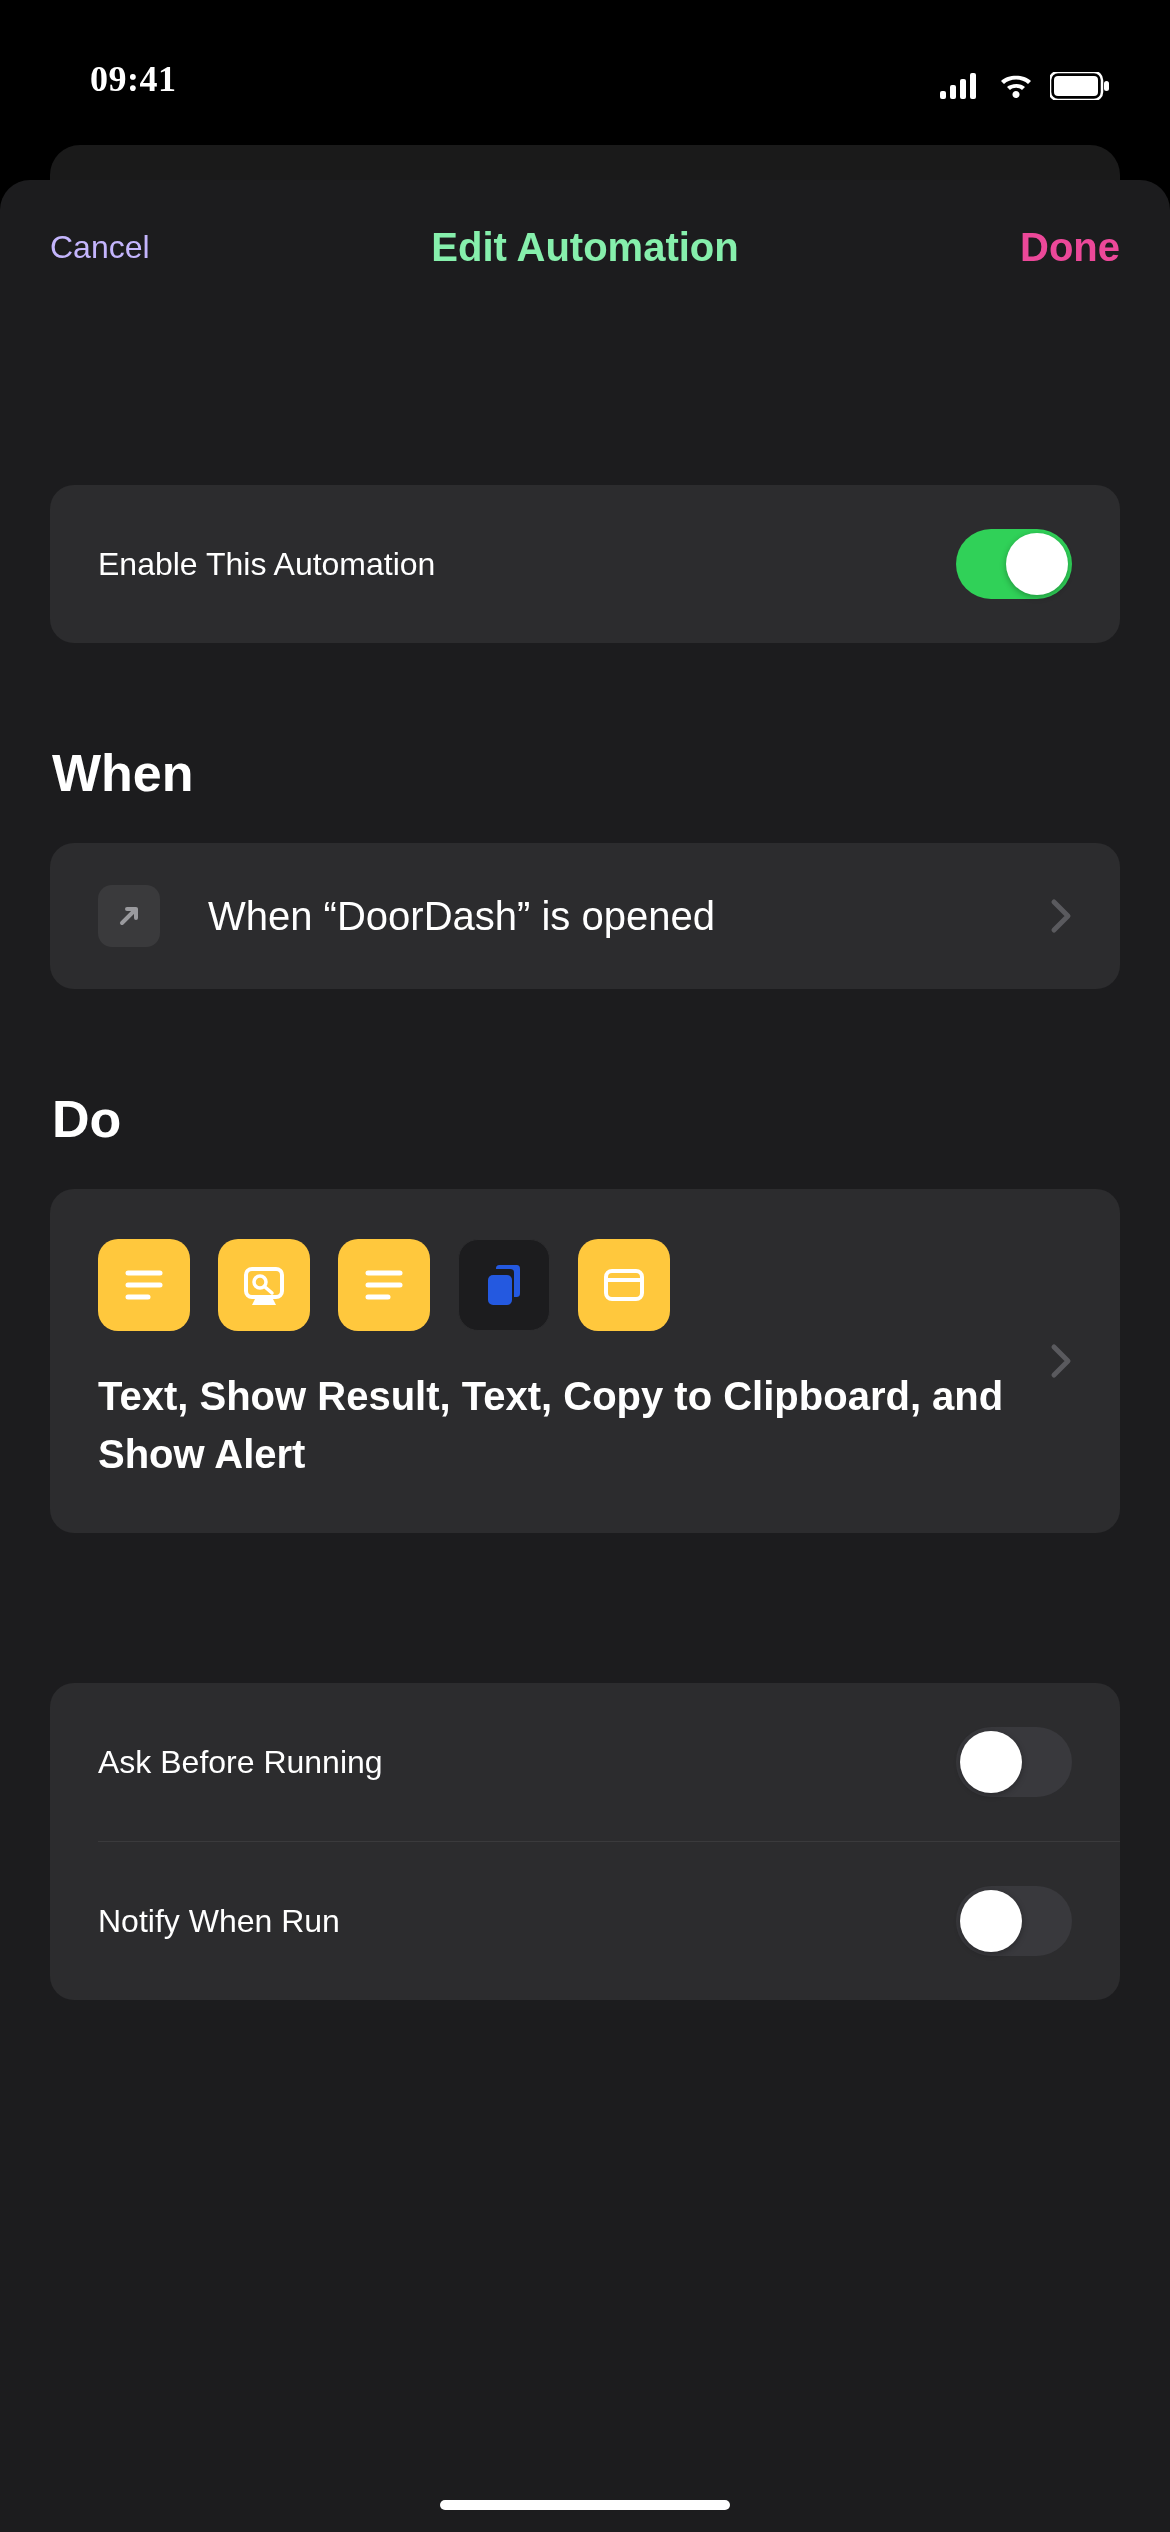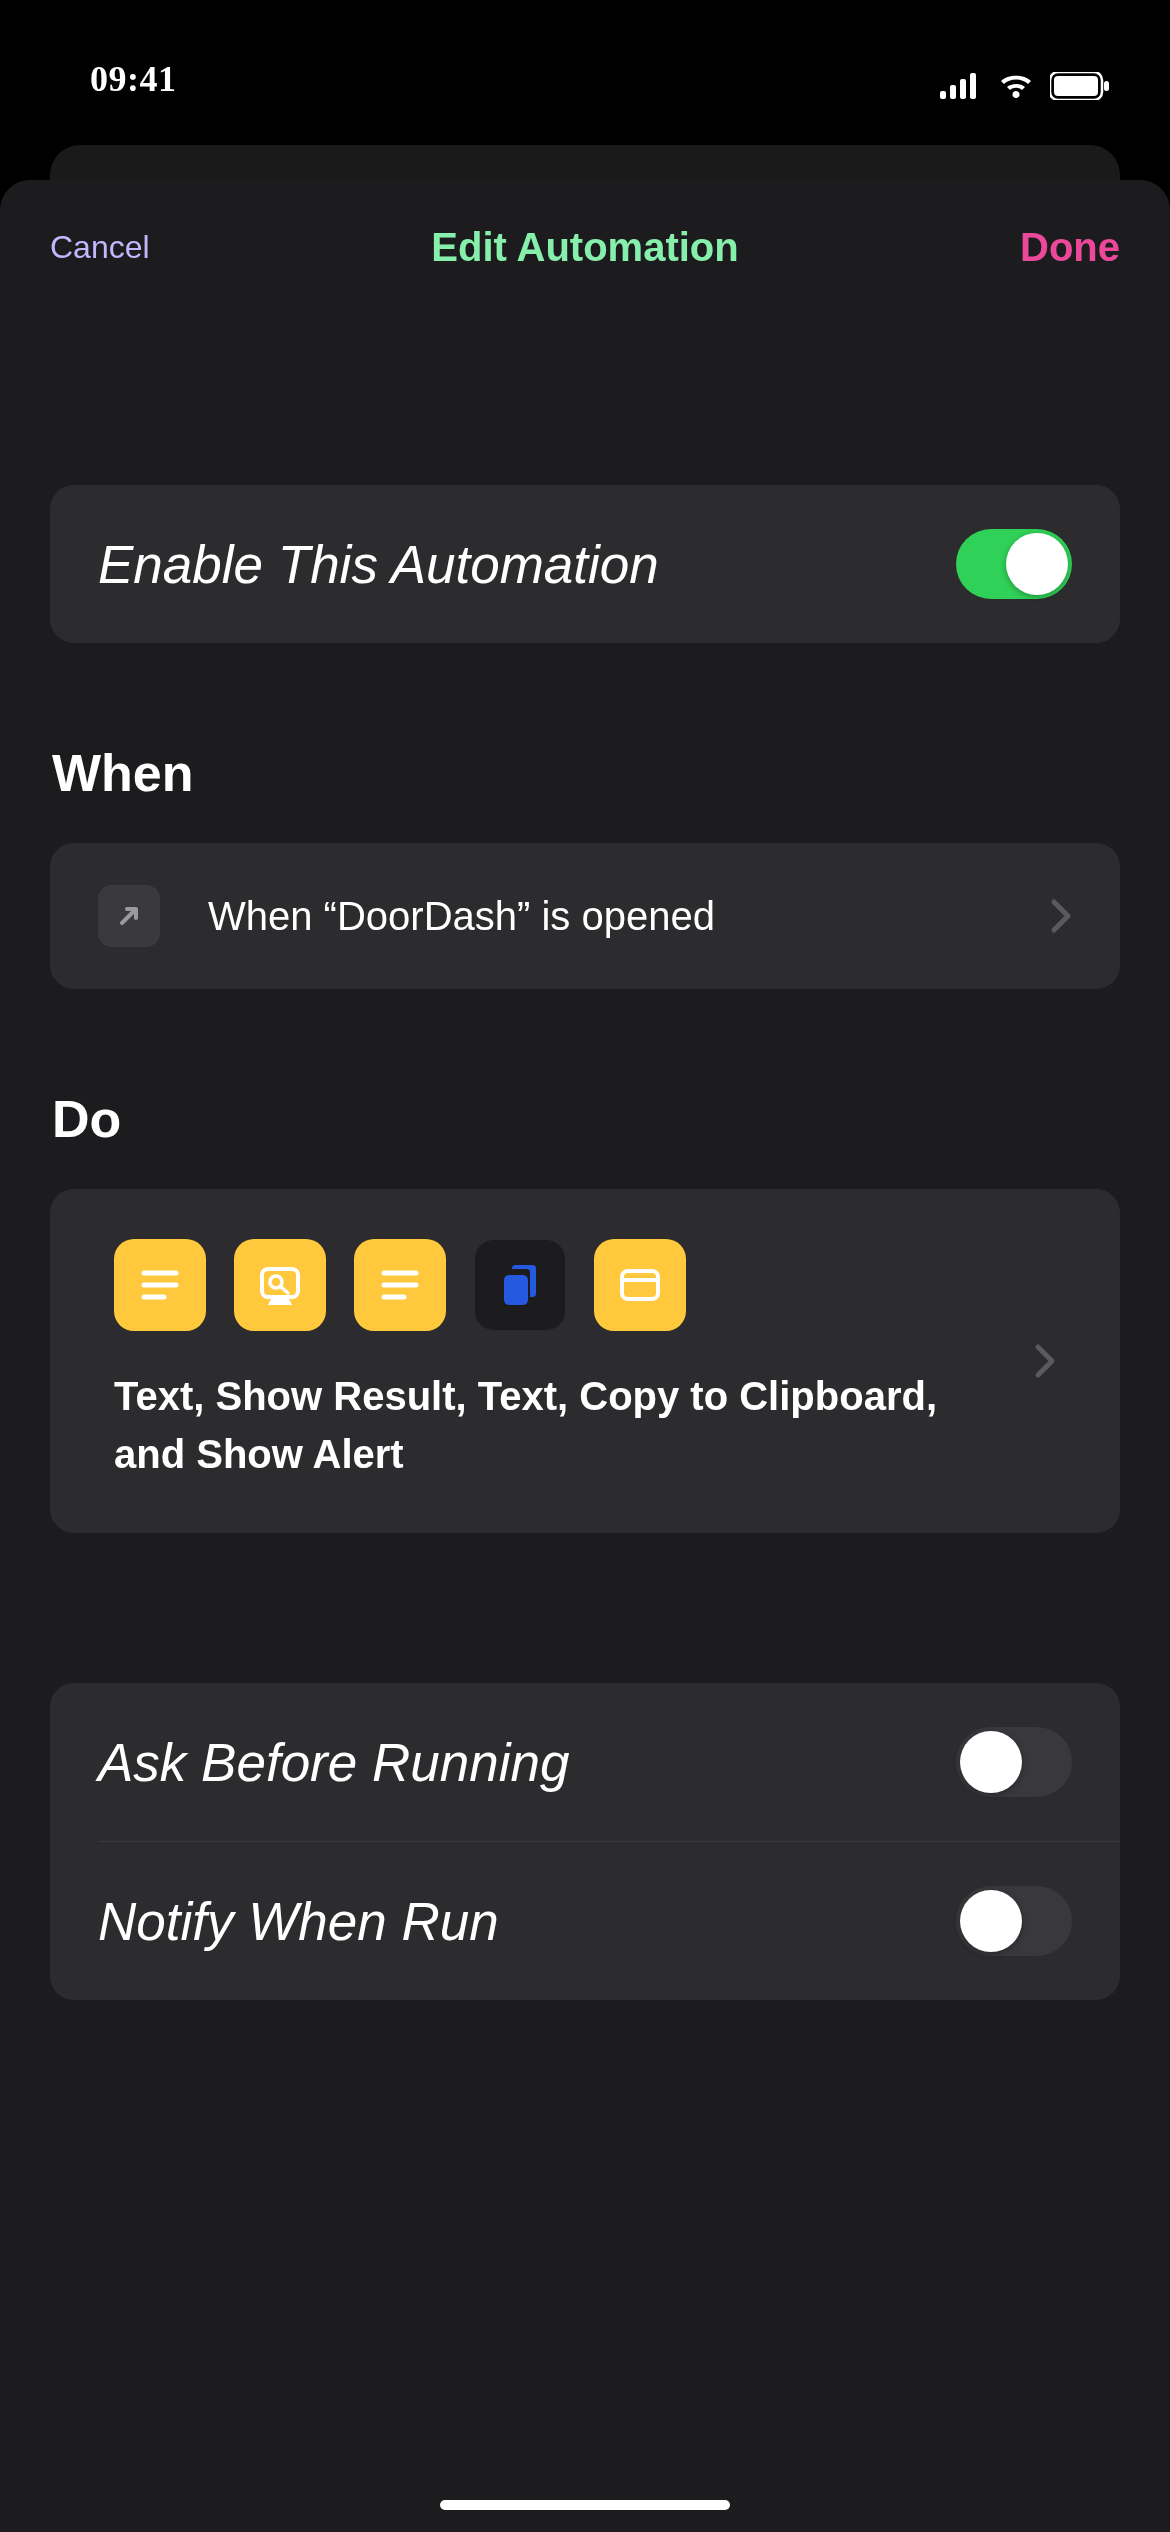--- a/index.html
+++ b/index.html
@@ -91,24 +91,23 @@
       border-radius: 24px;
       overflow: hidden;
     }
     .row {
       display: flex;
       align-items: center;
       padding: 44px 48px;
       min-height: 132px;
     }
     .row-label {
-      font-size: 53px;
+      font-size: 32px;
       color: #ffffff;
       flex: 1;
-      font-style: italic;
     }
     .row-sep {
       height: 1px;
       background: #3a3a3c;
       margin-left: 48px;
     }
     .switch {
       width: 116px;
       height: 70px;
       border-radius: 70px;
@@ -161,21 +160,21 @@
       flex: 1;
     }
     .chevron {
       color: #5a5a5e;
       flex-shrink: 0;
     }
     
     .do-card {
       background: #2c2c2e;
       border-radius: 24px;
-      padding: 50px 64px;
+      padding: 50px 48px;
       display: flex;
       align-items: center;
     }
     .do-content { flex: 1; }
     .do-icons {
       display: flex;
       gap: 28px;
       margin-bottom: 36px;
     }
     .action-icon {

